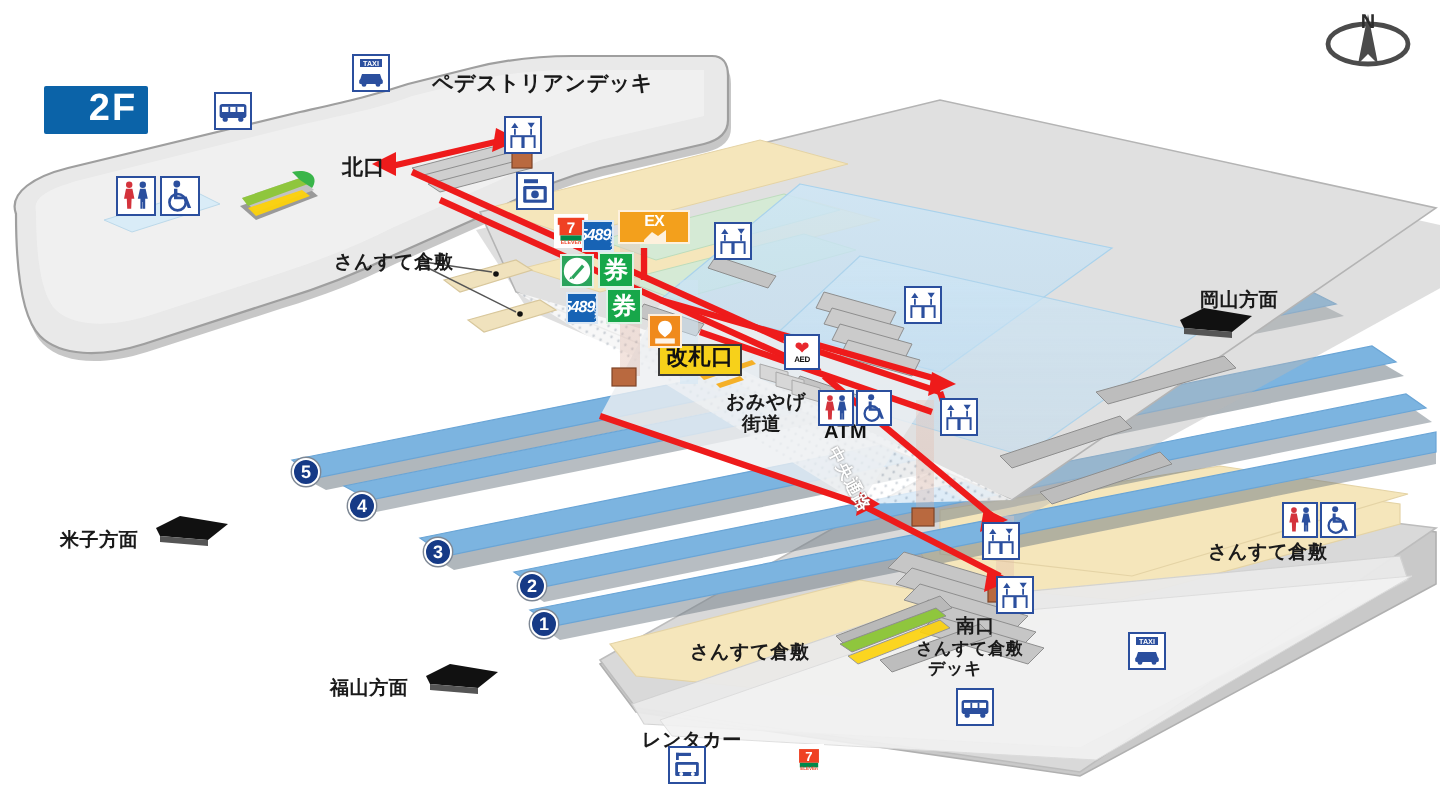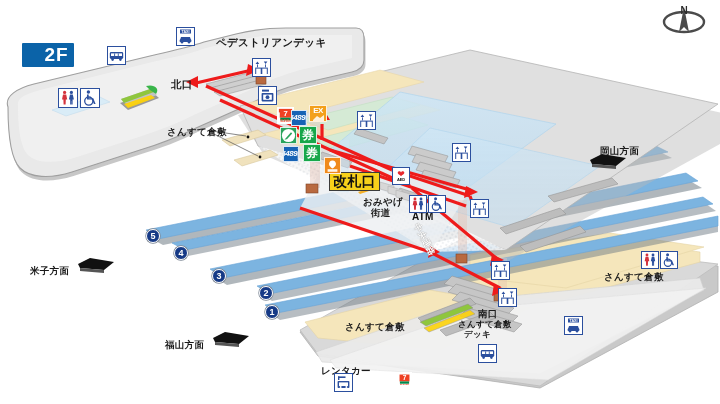--- a/index.html
+++ b/index.html
@@ -60,21 +60,21 @@
     color: #111;
     letter-spacing: 0.2px;
   }
 
   
   .gate-box {
     position: absolute;
     background: #f7d11a;
     border: 1.1px solid #3b3b3b;
     color: #111;
-    font-size: 14px; font-weight: bold;
+    font-size: 11px; font-weight: bold;
     padding: 1px 3px 1.5px 3px;
     letter-spacing: 0.3px;
     line-height: 1;
   }
 
   
   .pic {
     position: absolute;
     background: #ffffff;
     border: 1.6px solid #2b4f9e;
@@ -596,21 +596,21 @@
         <text x="8.5" y="9.6" text-anchor="middle" font-size="8.6" font-weight="bold" font-family="Liberation Sans, sans-serif" fill="#fff">7</text>
         <text x="8.5" y="16" text-anchor="middle" font-size="3" font-family="Liberation Sans, sans-serif" fill="#ef4123">ELEVEn</text>
       </svg>
     </div>
 
     <div class="logo logo-5489" style="left:291px;top:110px;width:16px;height:16px;">
       <b>5489</b>
       <i>みどりの窓口</i>
     </div>
 
-    <div class="logo logo-ex" style="left:309px;top:105px;width:18px;height:17px;">
+    <div class="logo logo-ex" style="left:309px;top:105px;width:36px;height:17px;">
       <b>EX</b>
       <svg width="11" height="6" viewBox="0 0 11 6">
           <path d="M0 5 L4 1 L7 3 L11 0 L11 6 L0 6 Z" fill="#fff" opacity=".85"></path>
         </svg>
     </div>
 
     <div class="logo logo-green" style="left:280px;top:127px;width:17px;height:17px;">
       <svg width="15" height="15" viewBox="0 0 15 15">
         <circle cx="7.5" cy="7.5" r="6.6" fill="#fff"></circle>
         <path d="M4.5 10.5 L10 4.2 L11.2 5.4 L5.7 11.6 Z" fill="#2aa45c"></path>

